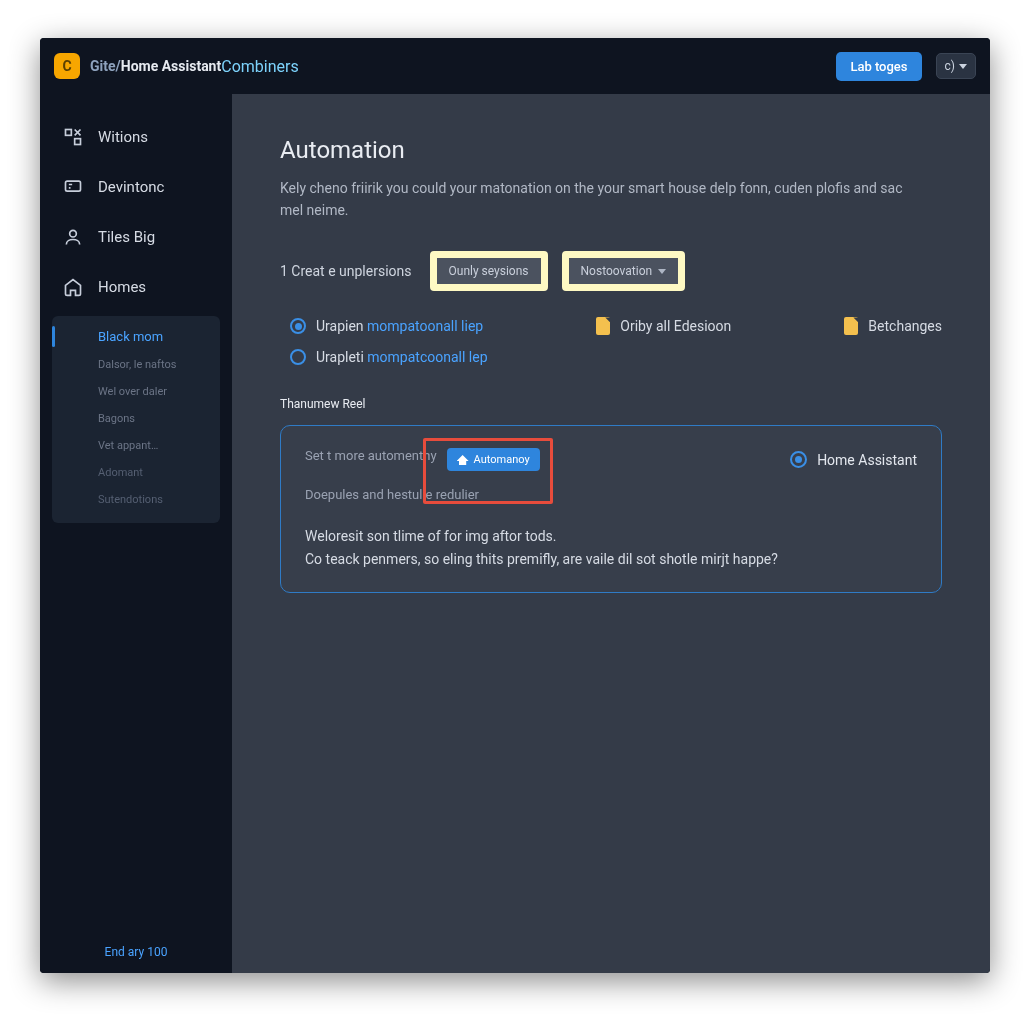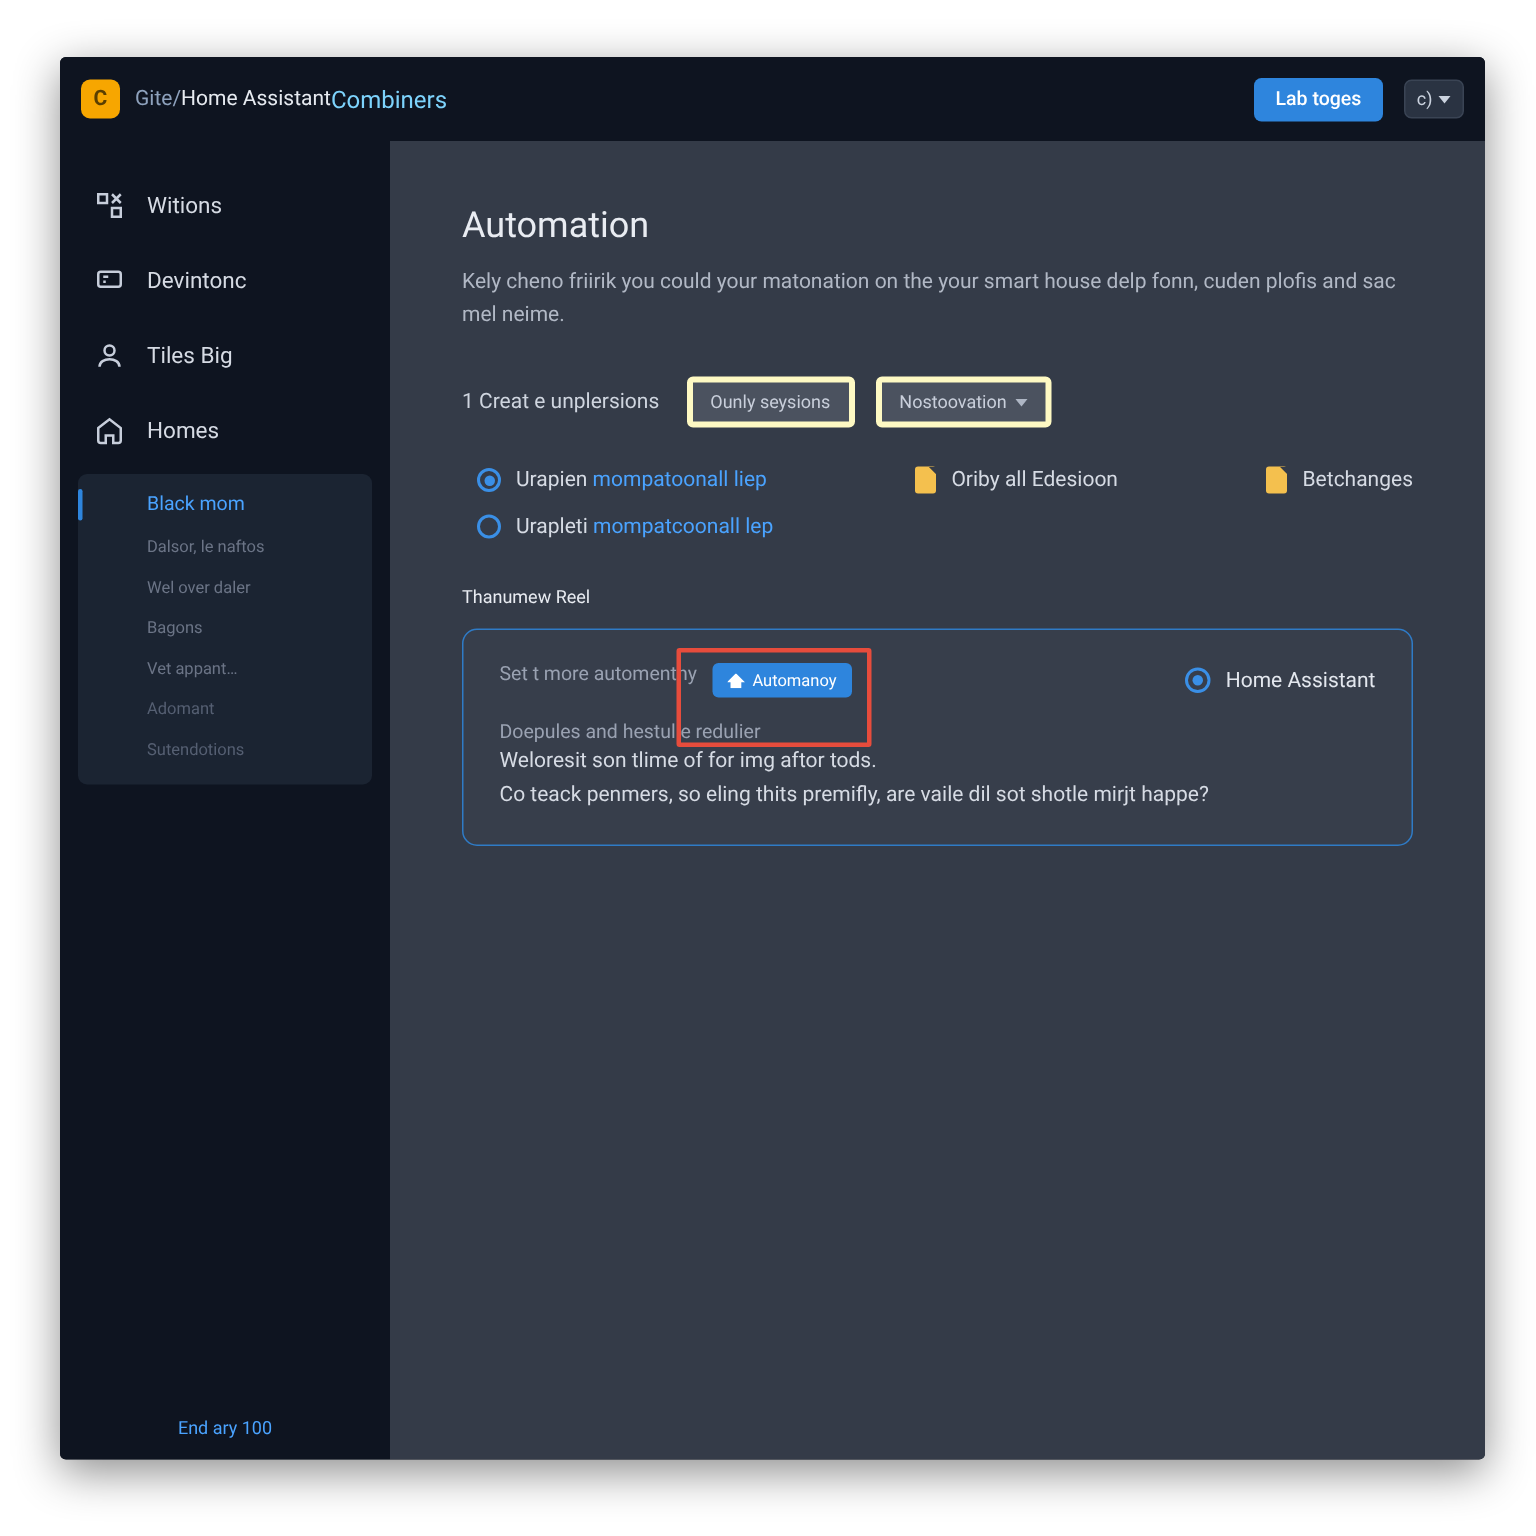--- a/index.html
+++ b/index.html
@@ -2,47 +2,47 @@
 <html><head>
 <meta charset="utf-8">
 <style>
   * { box-sizing: border-box; margin: 0; padding: 0; font-family: -apple-system, BlinkMacSystemFont, "Segoe UI", Roboto, sans-serif; }
   body { background: #fff; width: 1024px; height: 1024px; overflow: hidden; position: relative; }
   .app-frame { position: absolute; top: 38px; left: 40px; width: 950px; height: 935px; background: #0e1420; box-shadow: 0 8px 30px rgba(0,0,0,.45); border-radius: 4px; overflow: hidden; display: flex; flex-direction: column; }
 
   
   .header { height: 56px; display: flex; align-items: center; padding: 0 14px; background: #0e1420; }
   .logo { width: 26px; height: 26px; border-radius: 6px; background: #f7a600; display: flex; align-items: center; justify-content: center; color: #5a3f00; font-weight: 700; font-size: 14px; }
-  .app-title { color: #e6eaf0; font-size: 14px; font-weight: 400; margin-left: 10px; }
+  .app-title { color: #e6eaf0; font-size: 14px; font-weight: 700; margin-left: 10px; }
   .header-sub { color: #7dd3fc; font-size: 16px; margin-left: 0; }
   .header-spacer { flex: 1; }
   .btn-primary { background: #2e85dd; color: #fff; border: none; border-radius: 5px; padding: 7px 14px; font-size: 13px; font-weight: 500; cursor: pointer; }
   .icon-btn { margin-left: 14px; background: #2a3342; border: 1px solid #3a4454; color: #cbd3df; border-radius: 5px; padding: 5px 8px; font-size: 12px; display: flex; align-items: center; gap: 4px; cursor: pointer; }
   .chev-down { width: 0; height: 0; border-left: 4px solid transparent; border-right: 4px solid transparent; border-top: 5px solid #cbd3df; }
 
   
   .body { flex: 1; display: flex; min-height: 0; }
-  .sidebar { width: 220px; background: #0e1420; padding-top: 18px; display: flex; flex-direction: column; }
+  .sidebar { width: 192px; background: #0e1420; padding-top: 18px; display: flex; flex-direction: column; }
   .side-item { display: flex; align-items: center; gap: 14px; padding: 14px 22px; color: #d6dbe4; font-size: 15px; cursor: pointer; }
   .side-item .ico { width: 22px; height: 22px; color: #c7cedb; display: flex; align-items: center; justify-content: center; }
   .sub-group { background: #1b2432; border-radius: 6px; margin: 4px 12px; padding: 6px 0 10px; }
   .sub-item { padding: 7px 18px 7px 46px; font-size: 13px; color: #4aa3ff; cursor: pointer; position: relative; }
   .sub-item.current::before { content: ""; position: absolute; left: 0; top: 4px; bottom: 4px; width: 3px; background: #2e85dd; border-radius: 2px; }
   .sub-item.dim { color: #6b7486; font-size: 11px; }
   .sub-item.dim2 { color: #555f72; font-size: 11px; }
   .sidebar-footer { margin-top: auto; padding: 14px 0 14px 0; text-align: center; color: #4aa3ff; font-size: 12px; }
 
   
   .main { flex: 1; background: #343b48; padding: 42px 48px; overflow: auto; color: #d7dbe3; }
   h1.page-title { font-size: 24px; font-weight: 400; color: #e9ecf2; margin-bottom: 14px; }
   .page-sub { font-size: 14px; color: #b1b8c5; line-height: 1.55; max-width: 640px; margin-bottom: 30px; }
 
   .row-controls { display: flex; align-items: center; gap: 14px; margin-bottom: 22px; }
   .row-label { font-size: 14px; color: #cfd5df; margin-right: 4px; }
-  .pill { background: #4b525f; color: #c9cfdb; font-size: 12px; padding: 6px 12px; border-radius: 4px; border: 4px solid #fef9c3; cursor: pointer; display: flex; align-items: center; gap: 6px; }
+  .pill { background: #4b525f; color: #c9cfdb; font-size: 12px; padding: 6px 12px; border-radius: 4px; border: 7px solid #fef9c3; cursor: pointer; display: flex; align-items: center; gap: 6px; }
   .pill .chev-down { border-top-color: #aeb6c4; }
 
   .opt-row { display: flex; align-items: center; gap: 28px; padding: 4px 0 4px 10px; margin-bottom: 6px; justify-content: space-between; }
   .radio { width: 16px; height: 16px; border-radius: 50%; border: 2px solid #3a8fe6; display: inline-flex; align-items: center; justify-content: center; flex-shrink: 0; }
   .radio.filled::after { content: ""; width: 7px; height: 7px; border-radius: 50%; background: #3a8fe6; }
   .opt-text { font-size: 14px; color: #d6dbe4; }
   .opt-text .link { color: #4aa3ff; }
   .doc-icn { width: 14px; height: 18px; background: #f4c04e; border-radius: 2px; position: relative; flex-shrink: 0; }
   .doc-icn::after { content: ""; position: absolute; top: 0; right: 0; width: 5px; height: 5px; background: #343b48; clip-path: polygon(100% 0, 100% 100%, 0 0); }
   .opt-pair { display: flex; align-items: center; gap: 10px; }
@@ -53,21 +53,21 @@
   .card-top { display: flex; gap: 10px; margin-bottom: 16px; }
   .card-top-label { font-size: 13px; color: #9aa2b2; }
   .chip { background: #2e85dd; color: #fff; font-size: 11px; padding: 5px 10px; border-radius: 4px; display: flex; align-items: center; gap: 5px; }
   .chip-ico { width: 12px; height: 10px; background: #fff; clip-path: polygon(50% 0, 100% 60%, 80% 60%, 80% 100%, 20% 100%, 20% 60%, 0 60%); }
   .card-right { margin-left: auto; display: flex; align-items: center; gap: 10px; font-size: 14px; color: #e3e7ee; }
   .ring { width: 17px; height: 17px; border-radius: 50%; border: 2px solid #3a8fe6; display: inline-flex; align-items: center; justify-content: center; }
   .ring::after { content: ""; width: 7px; height: 7px; border-radius: 50%; background: #3a8fe6; }
 
   .highlight-box { position: absolute; border: 3px solid #e74c3c; pointer-events: none; top: 12px; left: 142px; width: 130px; height: 66px; border-radius: 2px; }
 
-  .card-sub { font-size: 13px; color: #9aa2b2; margin-bottom: 0; }
+  .card-sub { font-size: 13px; color: #9aa2b2; margin-bottom: 23px; }
   .card-line { font-size: 14px; color: #d6dbe4; line-height: 1.6; }
 
   svg { display: block; }
 </style>
 </head>
 <body>
 
 <div class="app-frame">
 
   <div class="header">

